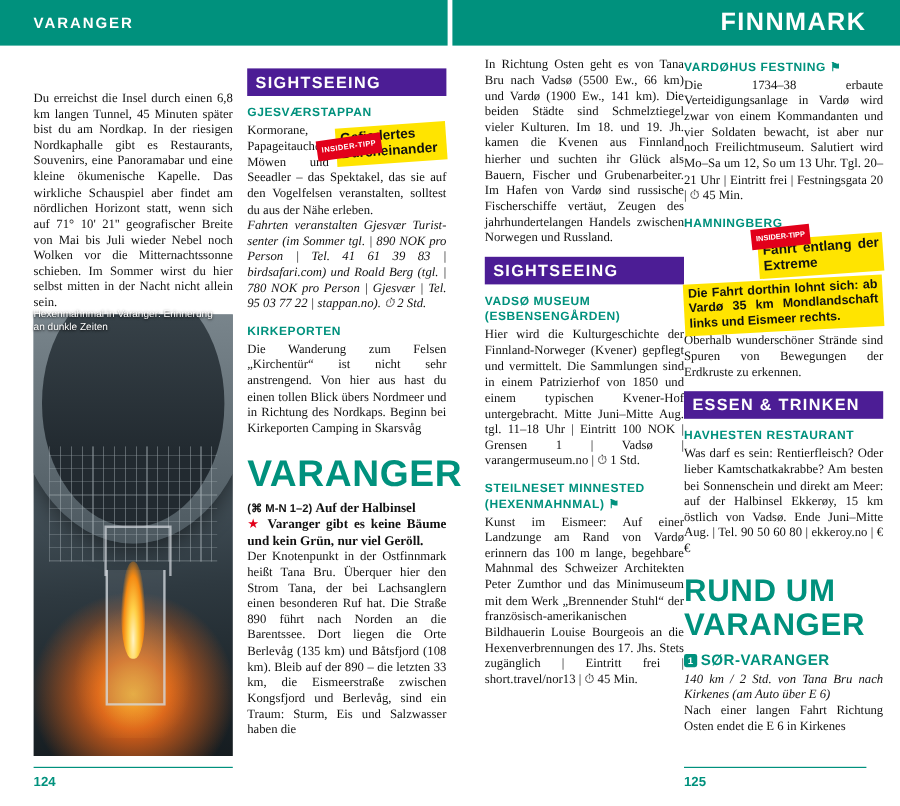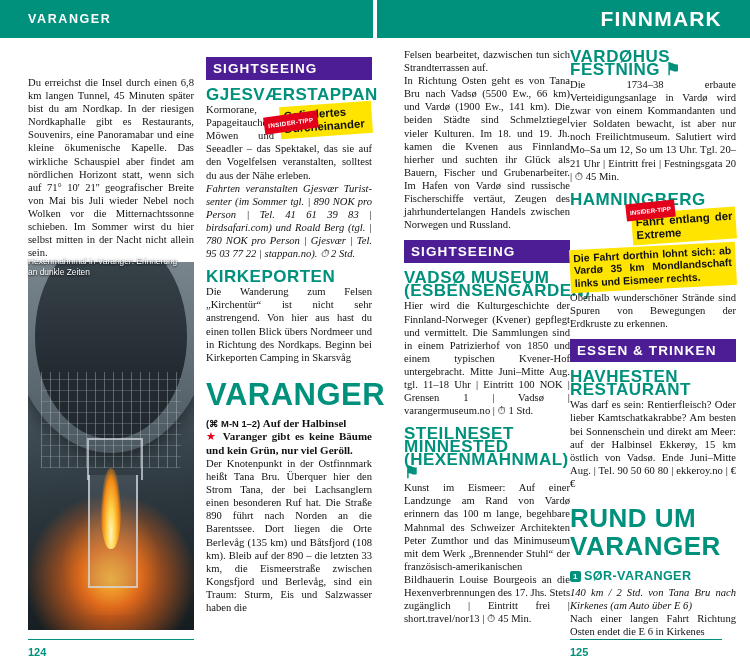--- a/index.html
+++ b/index.html
@@ -83,21 +83,21 @@
     letter-spacing: 1.1px;
     padding: 5px 7px 5px 7px;
     margin: 9px 0 8px 0;
     display: block;
   }
   
   .sub {
     font-family: "Liberation Sans", sans-serif;
     font-weight: bold;
     color: #00917d;
-    font-size: 17px;
+    font-size: 10px;
     letter-spacing: .5px;
     margin: 10px 0 2px 0;
     line-height: 13px;
   }
   .sub.first { margin-top: 2px; }
 
   
   .chapter {
     font-family: "Liberation Sans", sans-serif;
     font-weight: bold;
@@ -371,21 +371,20 @@
     <p>
       <span class="mapref">(⌘ M-N 1–2)</span>
       <span class="lead">Auf der Halbinsel</span><br>
       <span class="star">★</span>
       <span class="lead">Varanger gibt es keine Bäume und kein Grün, nur viel Geröll.</span>
     </p>
     <p>Der Knotenpunkt in der Ostfinnmark heißt Tana Bru. Überquer hier den Strom Tana, der bei Lachsanglern einen besonderen Ruf hat. Die Straße 890 führt nach Norden an die Barentssee. Dort liegen die Orte Berlevåg (135 km) und Båtsfjord (108 km). Bleib auf der 890 – die letzten 33 km, die Eismeerstraße zwischen Kongsfjord und Berlevåg, sind ein Traum: Sturm, Eis und Salzwasser haben die</p>
   </div>
 
   <div class="col c3">
-    <p>Felsen bearbeitet, dazwischen tun sich Strandterrassen auf.</p>
     <p>In Richtung Osten geht es von Tana Bru nach Vadsø (5500 Ew., 66 km) und Vardø (1900 Ew., 141 km). Die beiden Städte sind Schmelztiegel vieler Kulturen. Im 18. und 19. Jh. kamen die Kvenen aus Finnland hierher und suchten ihr Glück als Bauern, Fischer und Grubenarbeiter. Im Hafen von Vardø sind russische Fischerschiffe vertäut, Zeugen des jahrhundertelangen Handels zwischen Norwegen und Russland.</p>
 
     <div class="sect">SIGHTSEEING</div>
     <div class="sub first">
       <span>VADSØ MUSEUM</span><br>
       <span>(ESBENSENGÅRDEN)</span>
     </div>
     <p>Hier wird die Kulturgeschichte der Finnland-Norweger (Kvener) gepflegt und vermittelt. Die Sammlungen sind in einem Patrizierhof von 1850 und einem typischen Kvener-Hof untergebracht. Mitte Juni–Mitte Aug. tgl. 11–18 Uhr | Eintritt 100 NOK | Grensen 1 | Vadsø | varangermuseum.no | ⏱ 1 Std.</p>
 
     <div class="sub">

